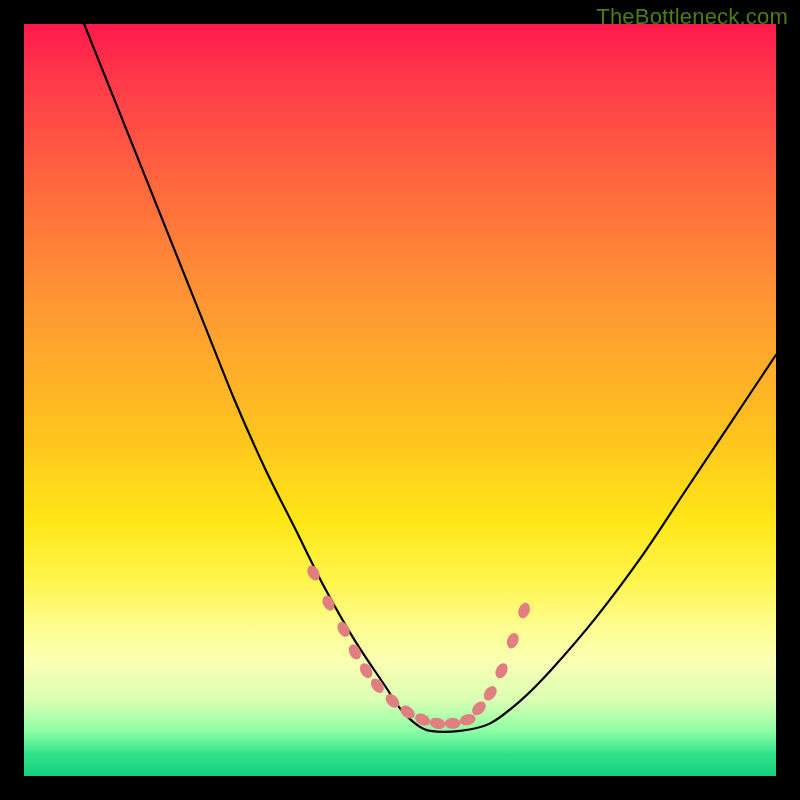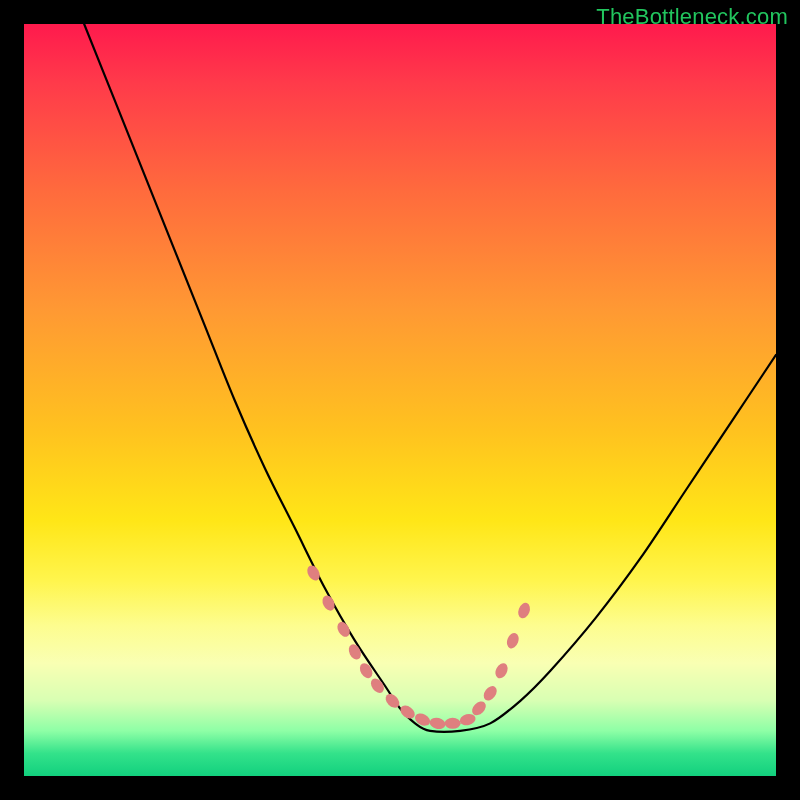--- a/index.html
+++ b/index.html
@@ -30,21 +30,21 @@
       #d8ffb3 90%,
       #8effa6 94%,
       #33e28a 97%,
       #12d07e 100%
     );
   }
   .watermark {
     position: absolute;
     top: 4px;
     right: 12px;
-    color: #22c55e;
+    color: #4d7c0f;
     font-size: 22px;
     font-weight: 500;
     letter-spacing: 0.2px;
   }
   svg.curve {
     position: absolute;
     left: 0;
     top: 0;
     width: 752px;
     height: 752px;

